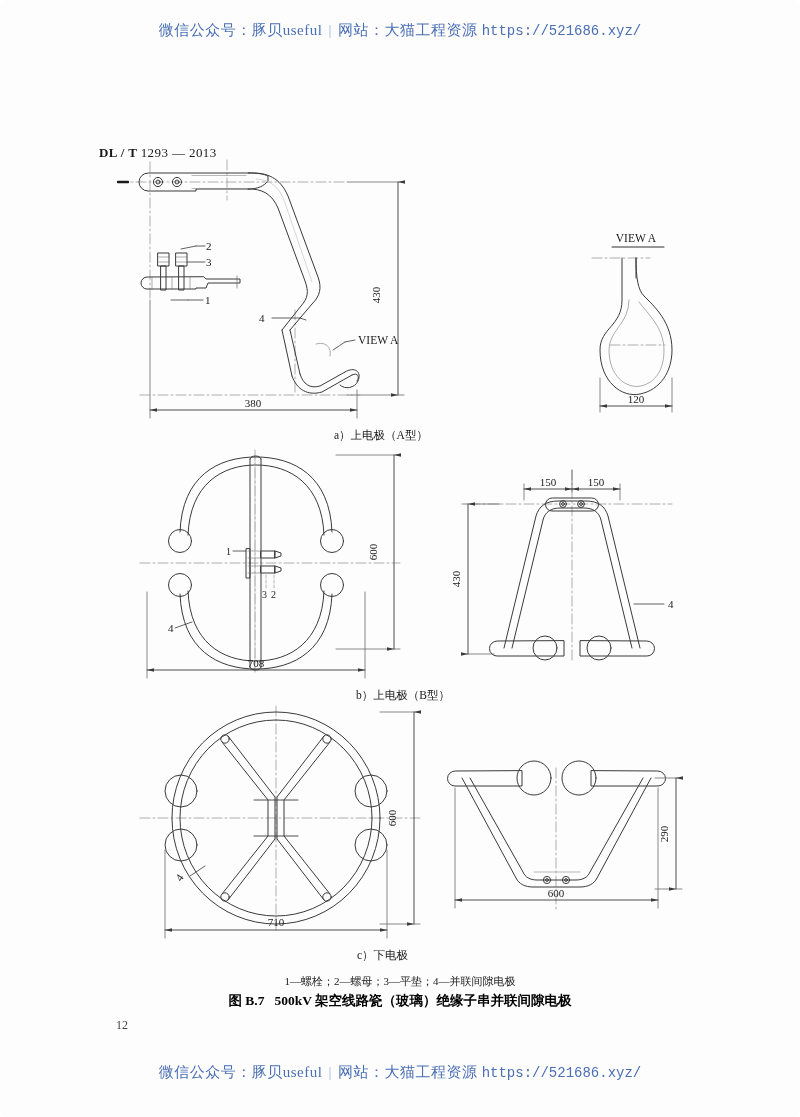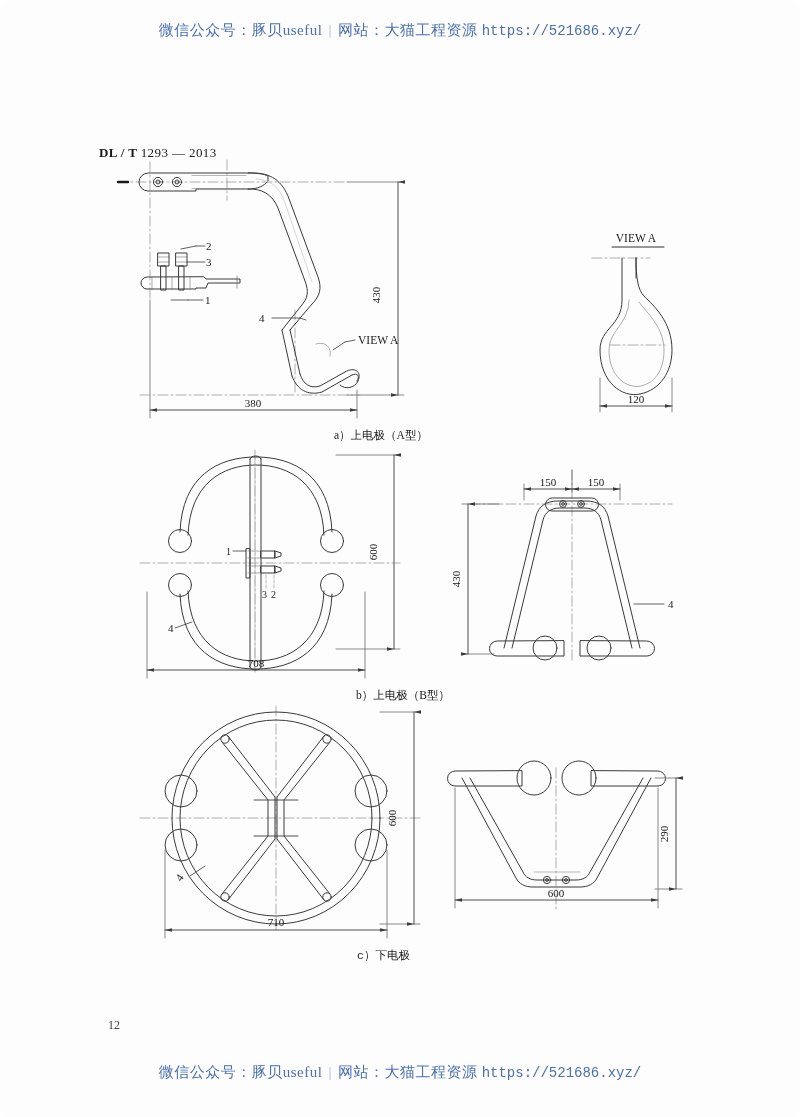--- a/index.html
+++ b/index.html
@@ -54,21 +54,21 @@
     font-weight: bold;
     letter-spacing: 0.4px;
     white-space: nowrap;
     margin-top: 17px;
   }
   .std-number .light { font-weight: normal; }
 
   
   .page-number {
     position: absolute;
-    left: 108px;
+    left: 116px;
     top: 1018px;
     font-size: 12px;
     color: #444;
   }
 
   
   .drawing {
     position: absolute;
     left: 0;
     top: 0;
@@ -458,23 +458,27 @@
       <text x="396" y="818" font-size="11" transform="rotate(-90 396 818)" text-anchor="middle">600</text>
       <text x="276" y="926" font-size="11" text-anchor="middle">710</text>
 
       <text x="668" y="834" font-size="11" transform="rotate(-90 668 834)" text-anchor="middle">290</text>
       <text x="556" y="897" font-size="11" text-anchor="middle">600</text>
     </g>
   </svg>
 
   <div class="sub-caption" style="left:334px; top:428px;">a）上电极（A型）</div>
   <div class="sub-caption" style="left:340px; top:688px;margin-left:16px;">b）上电极（B型）</div>
-  <div class="sub-caption" style="left:357px; top:948px;font-family:Liberation Mono, monospace;">c）下电极</div>
-
-
+  <div class="sub-caption" style="left:357px; top:948px;">c）下电极</div>
+
+  <div class="legend-line" style="top:974px;">1—螺栓；2—螺母；3—平垫；4—并联间隙电极</div>
+
+  <div class="fig-caption" style="top:992px;">
+    <span class="num">图 B.7</span><span>500kV 架空线路瓷（玻璃）绝缘子串并联间隙电极</span>
+  </div>
 
   <div class="page-number">12</div>
 
   <div class="watermark watermark-bottom">
     <span>微信公众号：</span><span>豚贝useful</span><span class="sep">|</span><span>网站：</span><span>大猫工程资源</span> <span class="url">https://521686.xyz/</span>
   </div>
 
 </div>
 
 </body></html>

